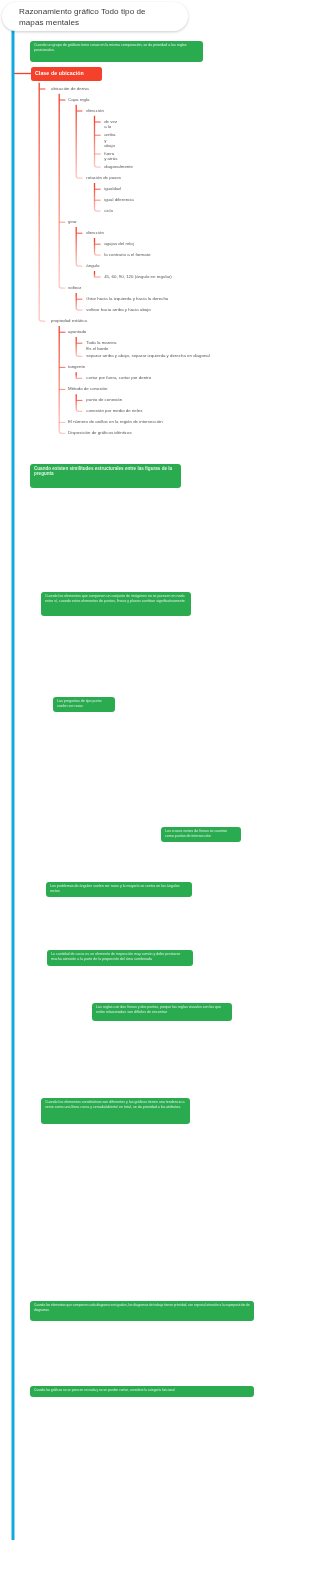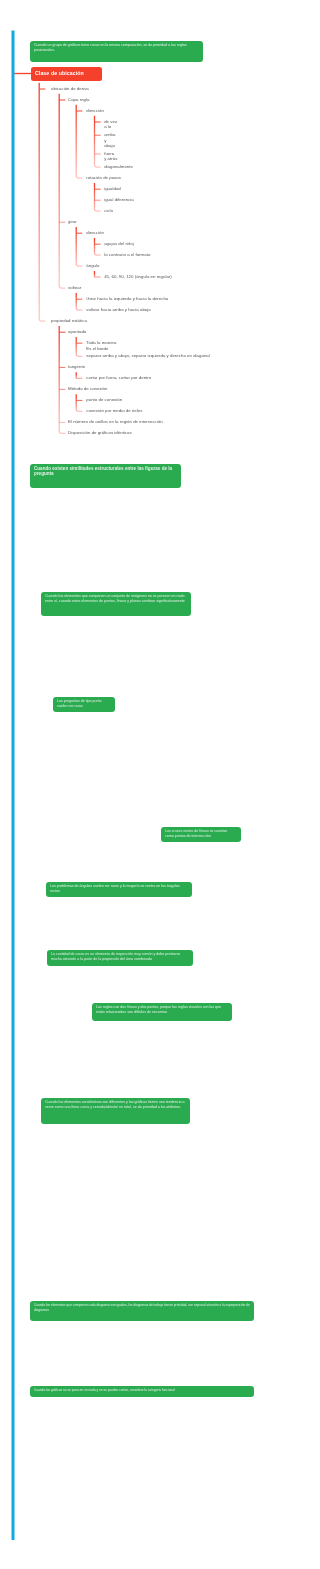--- a/index.html
+++ b/index.html
@@ -105,20 +105,23 @@
       <path d="M 76.2 400.4 L 82.4 400.4" stroke="url(#g10)" stroke-width="1" fill="none"></path>
       <path d="M 59.2 326 L 59.2 431 Q 59.2 433.4 61.6 433.4 L 65.4 433.4" stroke="url(#g11)" stroke-width="1.3" fill="none" stroke-linecap="butt"></path>
       <path d="M 59.2 332.2 L 65.4 332.2" stroke="url(#g11)" stroke-width="1" fill="none"></path>
       <path d="M 59.2 367.4 L 65.4 367.4" stroke="url(#g11)" stroke-width="1" fill="none"></path>
       <path d="M 59.2 389.4 L 65.4 389.4" stroke="url(#g11)" stroke-width="1" fill="none"></path>
       <path d="M 59.2 422.4 L 65.4 422.4" stroke="url(#g11)" stroke-width="1" fill="none"></path>
       <path d="M 39.2 82.8 L 39.2 318.8 Q 39.2 321.2 41.6 321.2 L 45.400000000000006 321.2" stroke="url(#g12)" stroke-width="1.3" fill="none" stroke-linecap="butt"></path>
       <path d="M 39.2 89 L 45.400000000000006 89" stroke="url(#g12)" stroke-width="1" fill="none"></path>
       <path d="M 13 30.5 L 13 1540" stroke="#12A9E0" stroke-width="3" fill="none"></path>
     </svg>
+  <div class="titlecard">
+    <div class="t">Razonamiento gráfico Todo tipo de mapas mentales</div>
+  </div>
   <div id="nodes">
       <div class="box" style="left: 31px; top: 66.5px; width: 71px; height: 14px; background: rgb(245, 64, 44);">
         <span>Clase de ubicación</span>
       </div>
       <div class="leaf" style="left: 51px; top: 85.8px;"><span>ubicación de deriva</span></div>
       <div class="leaf" style="left: 68px; top: 96.8px;"><span>Capa regla</span></div>
       <div class="leaf" style="left: 86.3px; top: 107.8px;"><span>dirección</span></div>
       <div class="leaf" style="left: 104.2px; top: 118.8px;"><span>de vez</span><br><span>a lo</span></div>
       <div class="leaf" style="left: 104.2px; top: 132px;"><span>arriba</span><br><span>y</span><br><span>abajo</span></div>
       <div class="leaf" style="left: 104.2px; top: 150.8px;"><span>fuera</span><br><span>y atrás</span></div>

